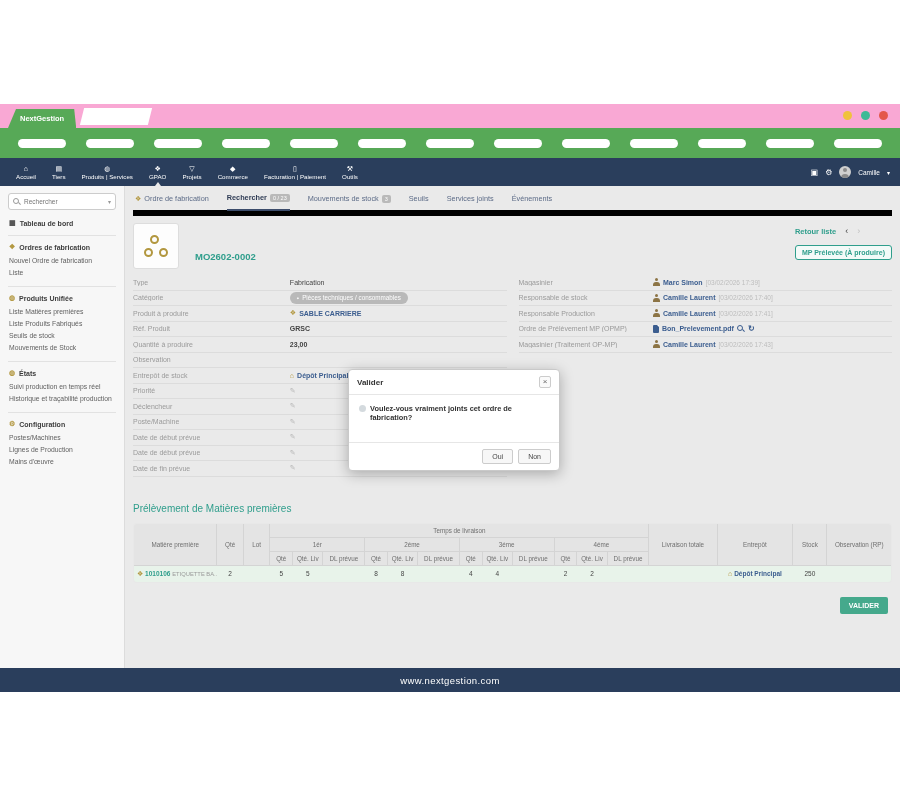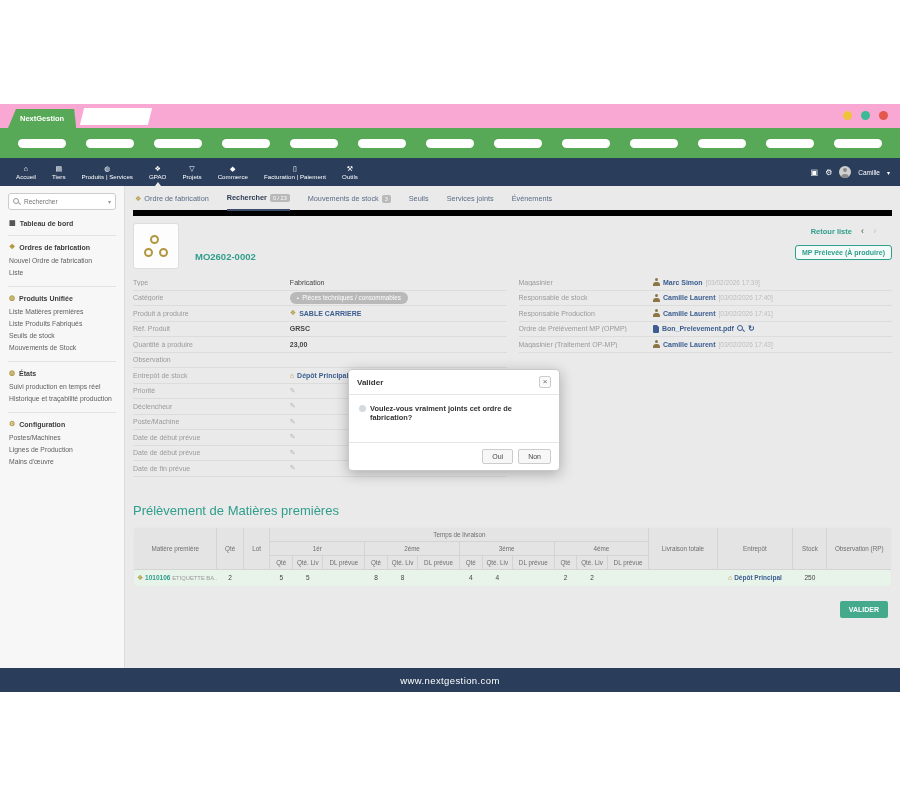--- a/index.html
+++ b/index.html
@@ -56,21 +56,21 @@
   .tab.active { color:#2f3c55; font-weight:bold; border-bottom:2px solid #3c4c6b; margin-bottom:-1px; }
   .tbadge { background:#b9b9b9; color:#fff; font-size:5.5px; border-radius:2px; padding:1px 3px; font-weight:normal; }
 
   
   .ohead { display:flex; margin-top:7px; }
   .obox { width:46px; height:46px; background:#fdfdfd; border:1px solid #ddd; border-radius:3px; display:flex; align-items:center; justify-content:center; }
   .ordico { position:relative; width:24px; height:22px; }
   .ordico i { position:absolute; width:9px; height:9px; border:2px solid #b2973f; border-radius:50%; }
   .ordico i:nth-child(1){ left:6px; top:0; } .ordico i:nth-child(2){ left:0; bottom:0; } .ordico i:nth-child(3){ right:0; bottom:0; }
   .oid { font-size:9.5px; font-weight:bold; color:#2f9e8c; margin:28px 0 0 16px; }
-  .ohead-r { margin-left:auto; text-align:center; }
+  .ohead-r { margin-left:auto; text-align:left; }
   .backrow { font-size:7.5px; margin-top:3px; }
   .backlink { color:#2f9e8c; font-weight:bold; cursor:pointer; }
   .chv { margin-left:7px; cursor:pointer; color:#444; font-size:9px; }
   .chv.dis { color:#c0c0c0; }
   .status-badge { display:inline-block; margin-top:9px; border:1px solid #2f9e8c; color:#2f9e8c; background:#f3faf8; font-size:7px; font-weight:bold; padding:3px 6px; border-radius:3px; cursor:pointer; }
 
   
   .cols { display:flex; gap:12px; margin-top:6px; }
   .col { flex:1; }
   .frow { display:flex; align-items:center; height:15.5px; border-bottom:1px solid #dcdcdc; font-size:7px; }
@@ -84,21 +84,21 @@
   .ts { color:#bdbdbd; font-weight:normal; font-size:6.5px; }
   .uico { position:relative; display:inline-block; width:7px; height:8px; flex-shrink:0; }
   .uico::before { content:""; position:absolute; top:0; left:2px; width:3px; height:3px; border-radius:50%; background:#8c7445; }
   .uico::after { content:""; position:absolute; bottom:0; left:0; width:7px; height:4px; border-radius:3px 3px 0 0; background:#8c7445; }
   .pdfico { width:6px; height:8px; background:#3b5d8f; border-radius:1px; display:inline-block; position:relative; flex-shrink:0; }
   .pdfico::after { content:""; position:absolute; right:0; top:0; border-left:2px solid #eaeaea00; border-top:2px solid #fff; border-left-color:transparent; }
   .mag.blue::before { border-color:#3b5d8f; } .mag.blue::after { background:#3b5d8f; }
   .refr { color:#3b5d8f; font-weight:bold; font-size:8px; cursor:pointer; }
 
   
-  .sect-title { color:#2f9e8c; font-size:13px; margin-top:26px; }
+  .sect-title { color:#2f9e8c; font-size:10px; margin-top:26px; }
   .ptable { width:100%; border-collapse:collapse; table-layout:fixed; margin-top:9px; background:#e8e8e8; border:1px solid #d2d2d2; border-radius:4px; overflow:hidden; }
   .ptable th { background:#e4e4e4; color:#6f6f6f; font-weight:normal; font-size:6.3px; border:1px solid #d4d4d4; padding:3px 2px; text-align:center; }
   .ptable td { font-size:6.5px; color:#444; padding:4px 3px; text-align:center; background:#e8f3ea; border-top:1px solid #d4d4d4; }
   .ptable td.mat { text-align:left; white-space:nowrap; overflow:hidden; }
   .mat .code { color:#2f9e8c; font-weight:bold; cursor:pointer; }
   .mat .mname { color:#9a9a9a; font-size:5.8px; }
   .wh-link { color:#3b5d8f; font-weight:bold; cursor:pointer; white-space:nowrap; }
 
   .actions { display:flex; justify-content:flex-end; margin-top:14px; padding-right:4px; }
   .btn-validate { background:#45a98c; color:#fff; border:none; font-size:7px; font-weight:bold; padding:5px 9px; border-radius:2px; cursor:pointer; font-family:"Liberation Sans",sans-serif; }

